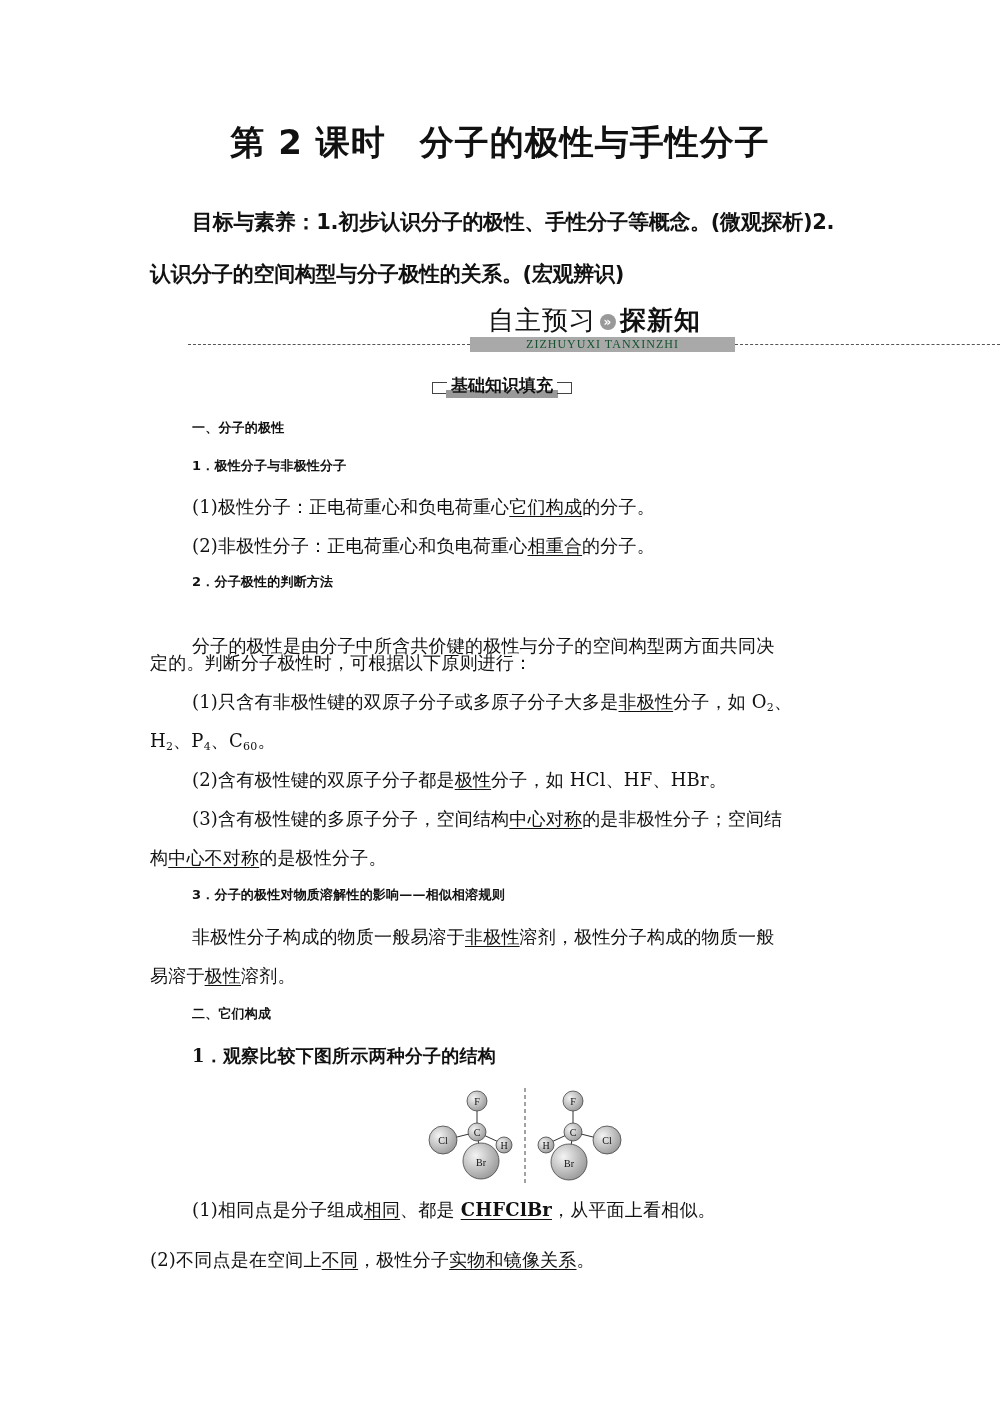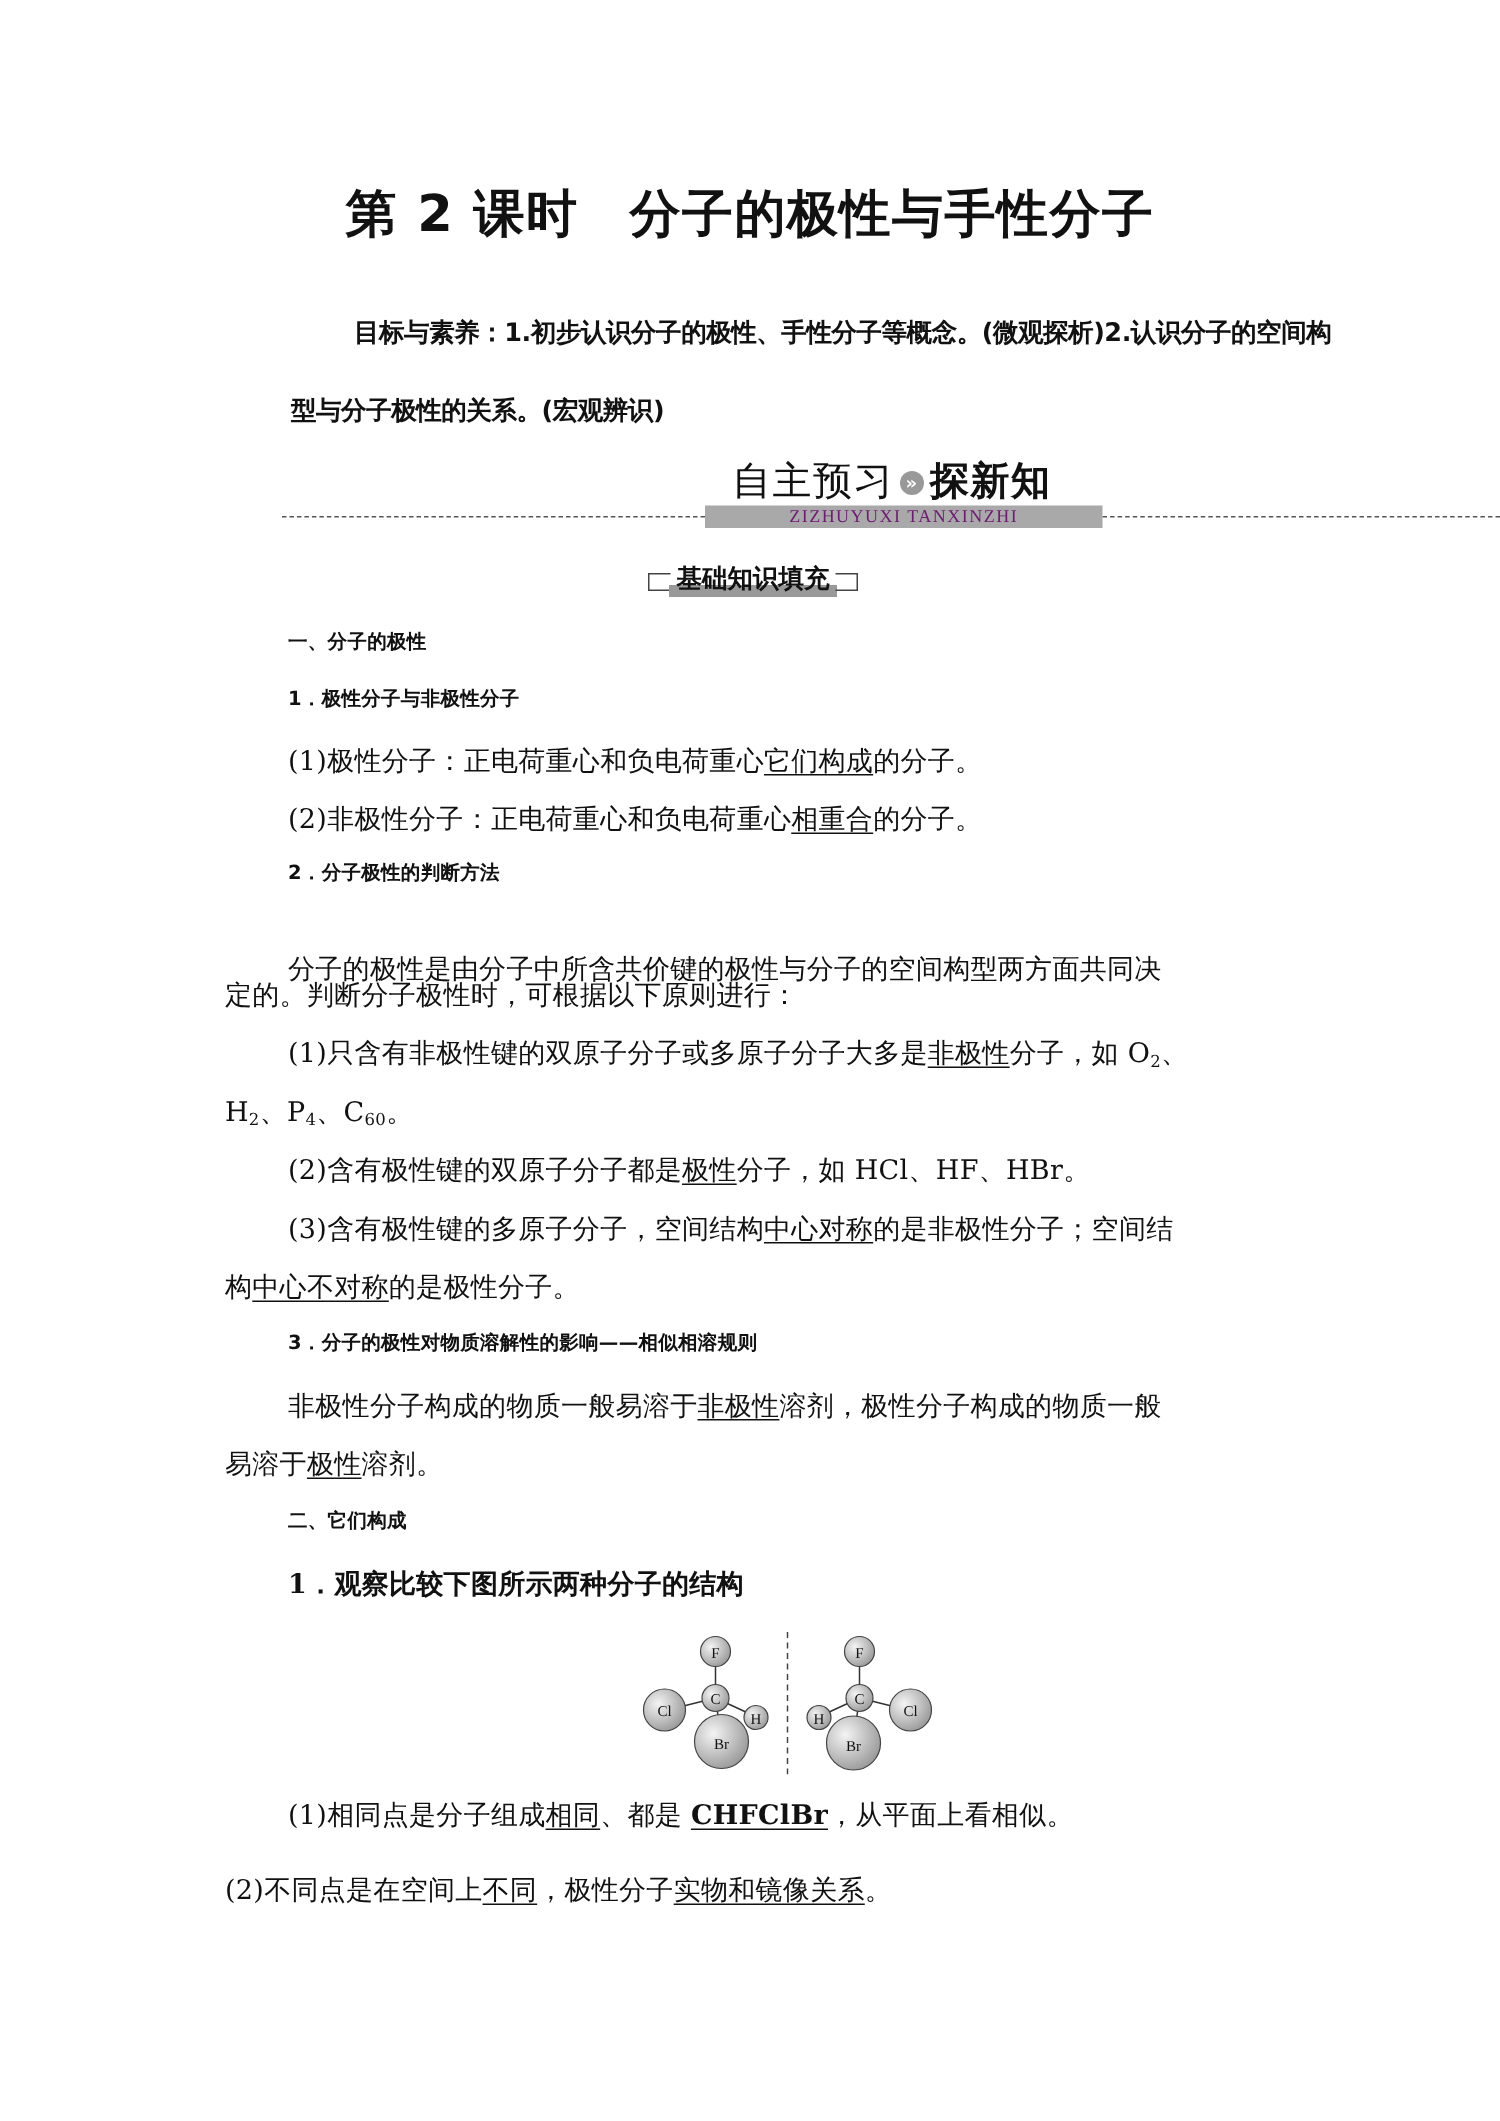--- a/index.html
+++ b/index.html
@@ -11,40 +11,40 @@
     .abs { position: absolute; }
     .title {
       left: 0; width: 1000px; top: 120px; text-align: center;
       font-family: "DejaVu Sans", "Liberation Sans", sans-serif;
       font-weight: bold; font-size: 34px; letter-spacing: 1px;
     }
     .title .gap { display: inline-block; width: 34px; }
     .goals {
       left: 150px; width: 700px; top: 196px;
       font-family: "DejaVu Sans", "Liberation Sans", sans-serif;
-      font-weight: bold; font-size: 17px; line-height: 52px;
-      text-indent: 42px; letter-spacing: -0.3px; margin-left: 44px;
+      font-weight: bold; font-size: 21px; line-height: 52px;
+      text-indent: 42px; letter-spacing: -0.3px;
     }
     .banner-title {
       left: 488px; top: 303px;
       font-family: "DejaVu Sans", "Liberation Sans", sans-serif;
       font-size: 26px; font-weight: bold; color: #111; letter-spacing: 1px;
     }
     .banner-title .light { font-weight: normal; }
     .banner-title .arrow {
       display: inline-block; width: 16px; height: 16px; border-radius: 50%;
       background: #999; color: #fff; font-size: 12px; line-height: 16px;
       text-align: center; vertical-align: middle; margin: 0 4px;
     }
     .dash-line {
       top: 344px; height: 0; border-top: 1px dashed #555;
     }
     .banner-sub {
       left: 470px; top: 337px; width: 265px; height: 15px;
-      background: #a9a9a9; color: #701a75;
+      background: #a9a9a9; color: #14532d;
       font-family: "Liberation Serif", serif; font-size: 12px;
       letter-spacing: 1px; text-align: center; line-height: 15px;
     }
     .section-tag {
       left: 432px; top: 376px; width: 140px; height: 22px;
     }
     .section-tag .bracket {
       position: absolute; top: 6px; width: 14px; height: 10px;
       border: 1px solid #444;
     }

